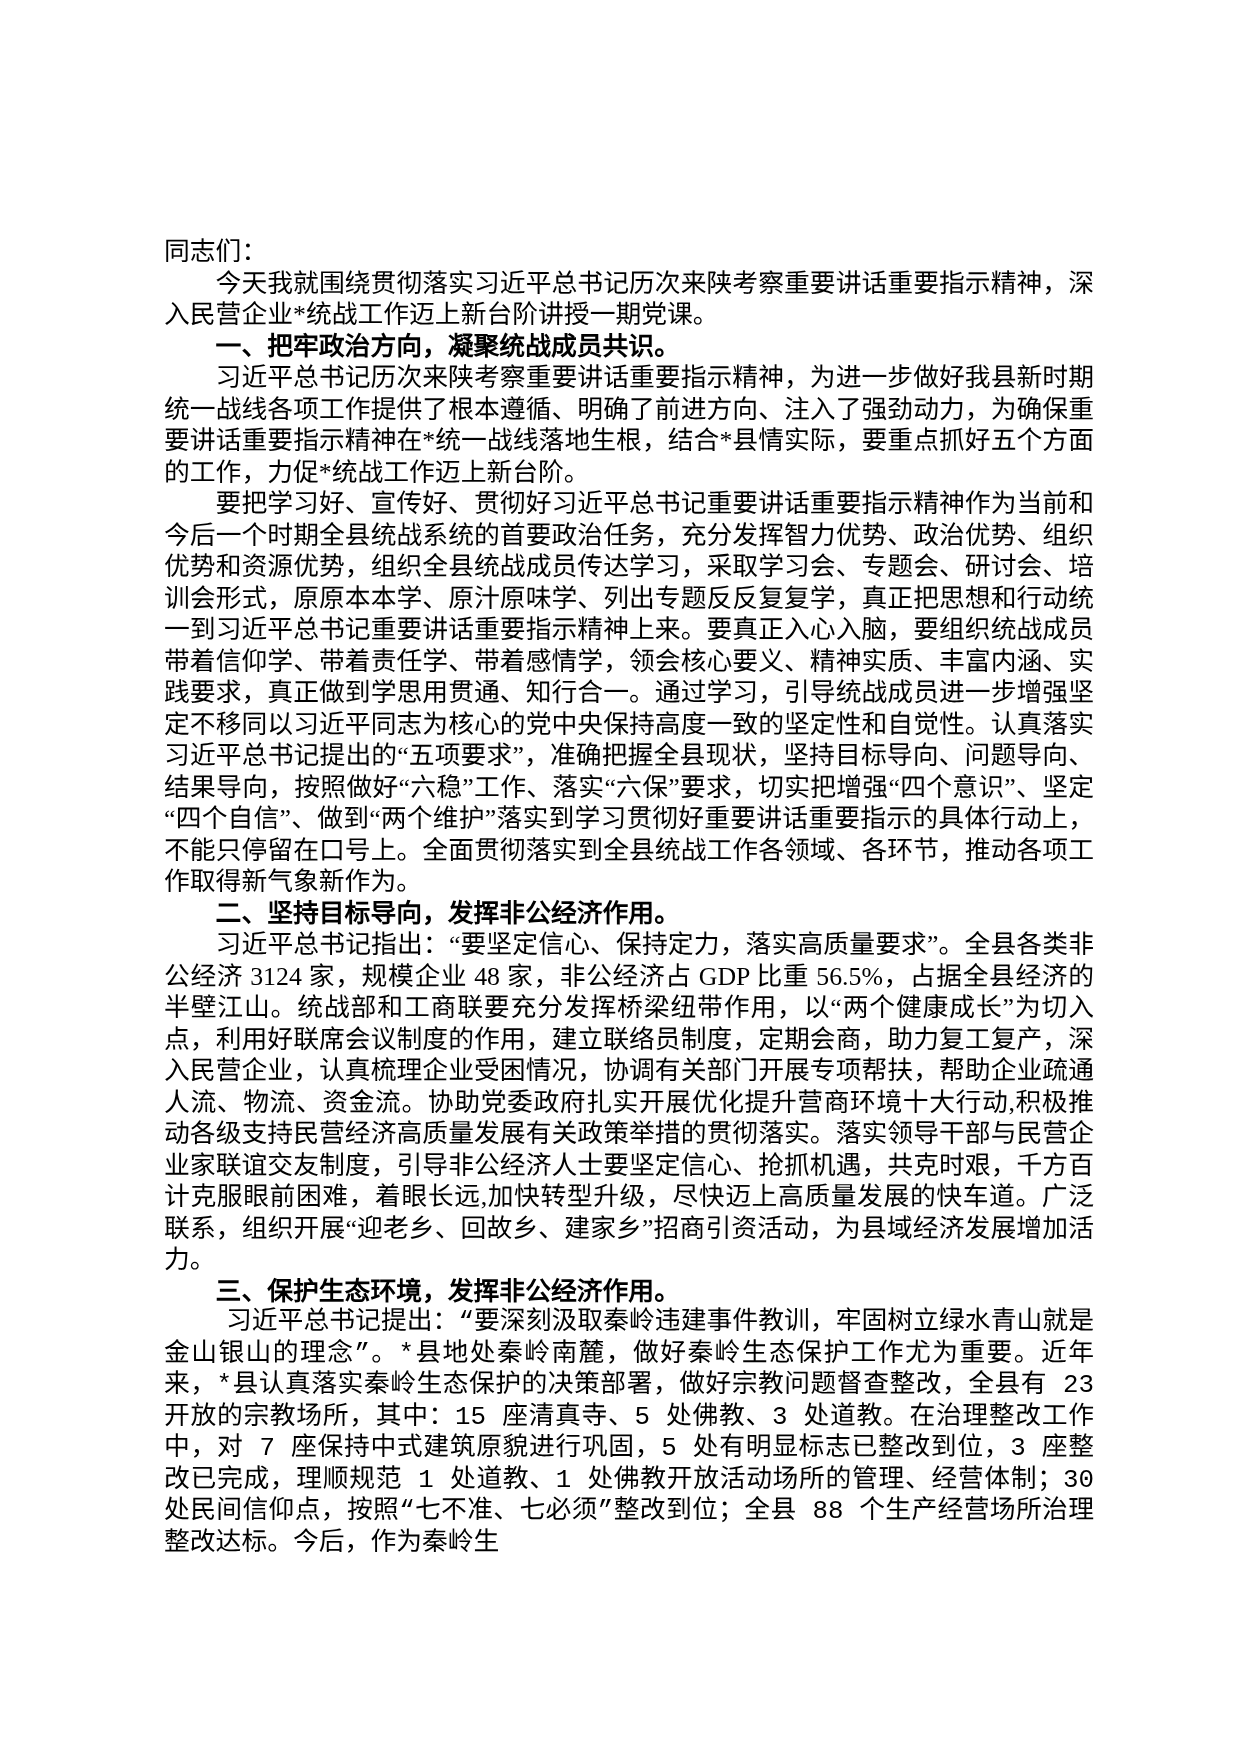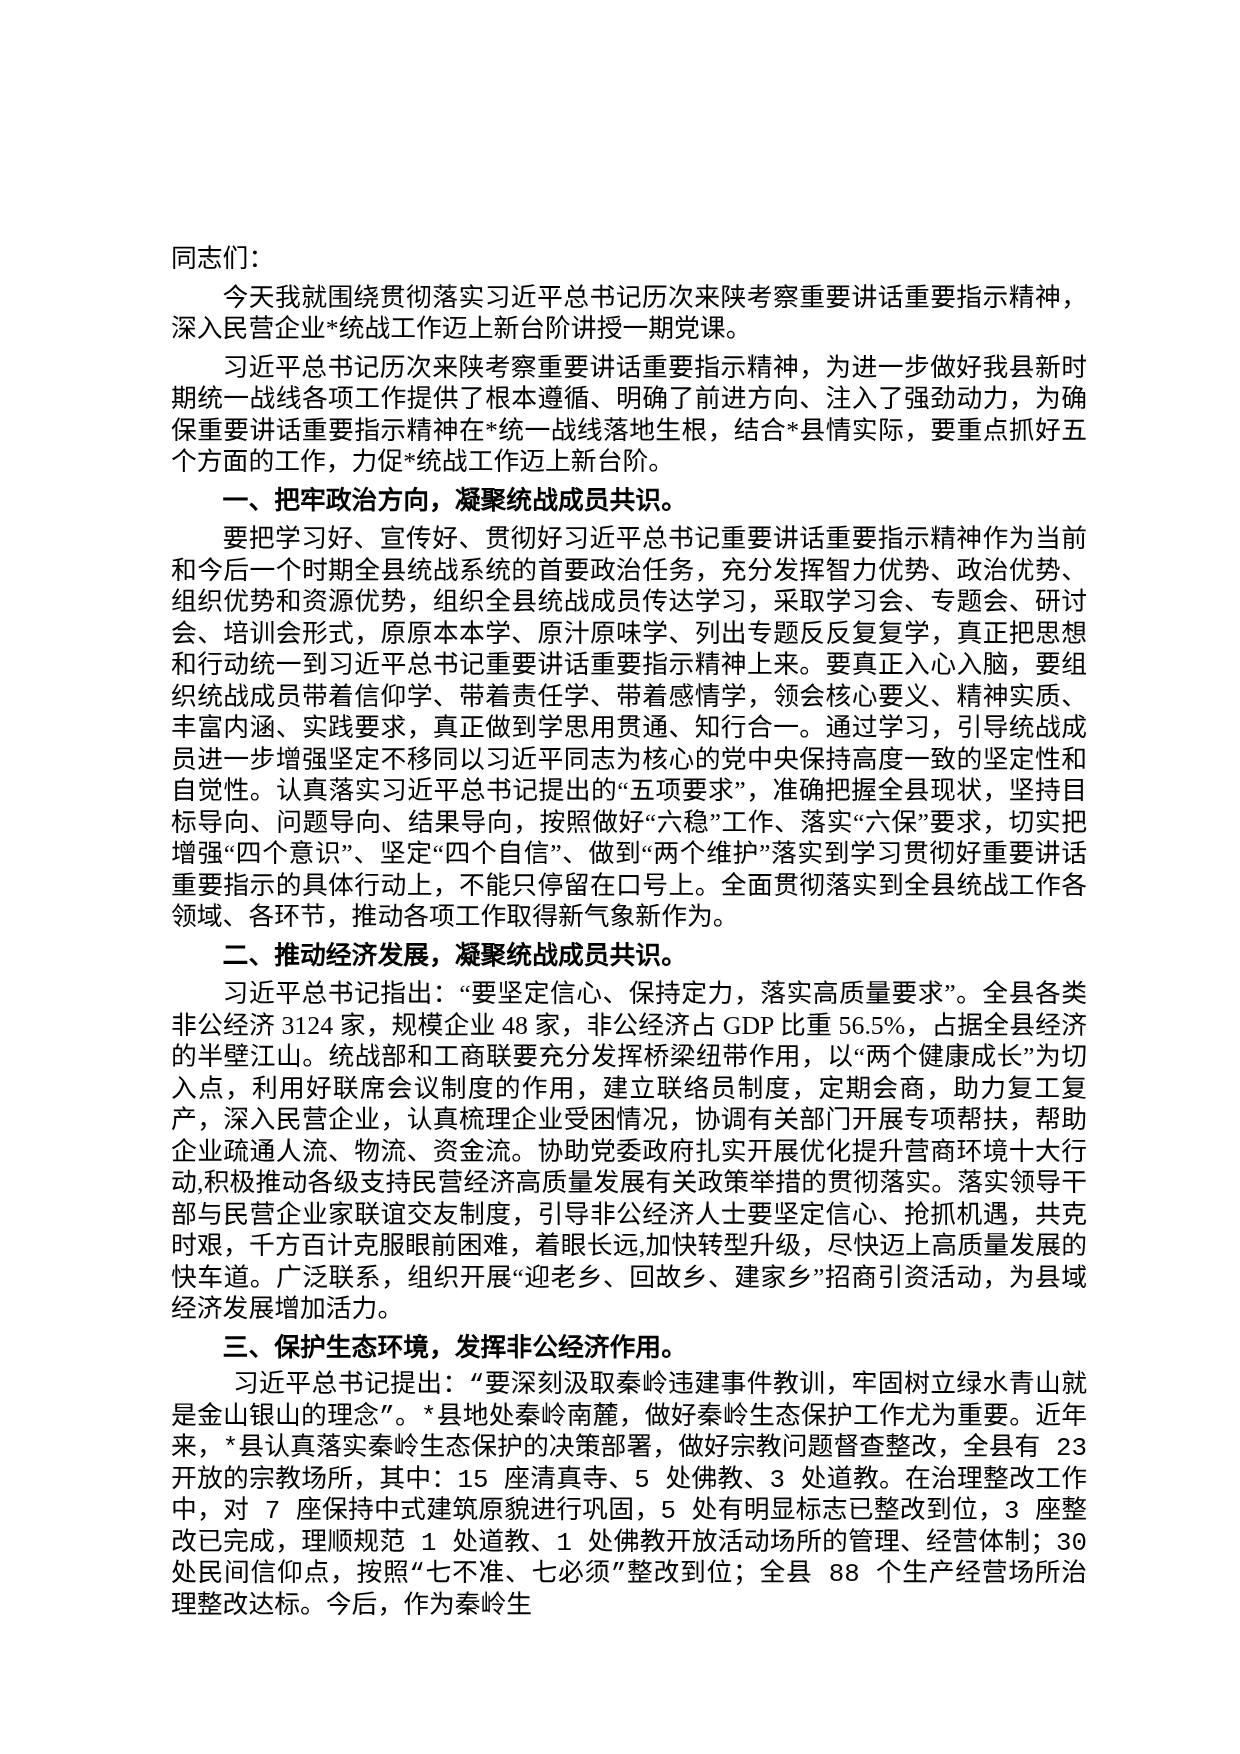--- a/index.html
+++ b/index.html
@@ -19,21 +19,21 @@
     width: 1240px;
     height: 1754px;
     background: #ffffff;
     padding: 236px 146px 0 164px;
   }
   .doc {
     width: 100%;
     color: #000000;
   }
   .para {
-    margin: 7px;
+    margin: 0;
     font-family: "Liberation Serif", "DejaVu Serif", serif;
     font-size: 25.8px;
     line-height: 31.5px;
     color: #000000;
     text-align: justify;
     text-justify: inter-character;
     text-indent: 2em;
     word-wrap: break-word;
   }
   .para.salutation {
@@ -49,21 +49,21 @@
     font-family: Liberation Mono, monospace;
   }
 </style>
 </head>
 <body>
 
 <div class="page">
   <main class="doc" id="doc-body">
       <p class="para salutation">同志们：</p>
       <p class="para body">今天我就围绕贯彻落实习近平总书记历次来陕考察重要讲话重要指示精神，深入民营企业*统战工作迈上新台阶讲授一期党课。</p>
+      <p class="para heading">一、把牢政治方向，凝聚统战成员共识。</p>
       <p class="para body">习近平总书记历次来陕考察重要讲话重要指示精神，为进一步做好我县新时期统一战线各项工作提供了根本遵循、明确了前进方向、注入了强劲动力，为确保重要讲话重要指示精神在*统一战线落地生根，结合*县情实际，要重点抓好五个方面的工作，力促*统战工作迈上新台阶。</p>
-      <p class="para heading">一、把牢政治方向，凝聚统战成员共识。</p>
       <p class="para body">要把学习好、宣传好、贯彻好习近平总书记重要讲话重要指示精神作为当前和今后一个时期全县统战系统的首要政治任务，充分发挥智力优势、政治优势、组织优势和资源优势，组织全县统战成员传达学习，采取学习会、专题会、研讨会、培训会形式，原原本本学、原汁原味学、列出专题反反复复学，真正把思想和行动统一到习近平总书记重要讲话重要指示精神上来。要真正入心入脑，要组织统战成员带着信仰学、带着责任学、带着感情学，领会核心要义、精神实质、丰富内涵、实践要求，真正做到学思用贯通、知行合一。通过学习，引导统战成员进一步增强坚定不移同以习近平同志为核心的党中央保持高度一致的坚定性和自觉性。认真落实习近平总书记提出的“五项要求”，准确把握全县现状，坚持目标导向、问题导向、结果导向，按照做好“六稳”工作、落实“六保”要求，切实把增强“四个意识”、坚定“四个自信”、做到“两个维护”落实到学习贯彻好重要讲话重要指示的具体行动上，不能只停留在口号上。全面贯彻落实到全县统战工作各领域、各环节，推动各项工作取得新气象新作为。</p>
-      <p class="para heading">二、推动经济发展，凝聚统战成员共识。</p>
+      <p class="para heading">二、坚持目标导向，发挥非公经济作用。</p>
       <p class="para body">习近平总书记指出：“要坚定信心、保持定力，落实高质量要求”。全县各类非公经济 3124 家，规模企业 48 家，非公经济占 GDP 比重 56.5%，占据全县经济的半壁江山。统战部和工商联要充分发挥桥梁纽带作用，以“两个健康成长”为切入点，利用好联席会议制度的作用，建立联络员制度，定期会商，助力复工复产，深入民营企业，认真梳理企业受困情况，协调有关部门开展专项帮扶，帮助企业疏通人流、物流、资金流。协助党委政府扎实开展优化提升营商环境十大行动,积极推动各级支持民营经济高质量发展有关政策举措的贯彻落实。落实领导干部与民营企业家联谊交友制度，引导非公经济人士要坚定信心、抢抓机遇，共克时艰，千方百计克服眼前困难，着眼长远,加快转型升级，尽快迈上高质量发展的快车道。广泛联系，组织开展“迎老乡、回故乡、建家乡”招商引资活动，为县域经济发展增加活力。</p>
       <p class="para heading">三、保护生态环境，发挥非公经济作用。</p>
       <p class="para body-extra-indent">习近平总书记提出：“要深刻汲取秦岭违建事件教训，牢固树立绿水青山就是金山银山的理念”。*县地处秦岭南麓，做好秦岭生态保护工作尤为重要。近年来，*县认真落实秦岭生态保护的决策部署，做好宗教问题督查整改，全县有 23 开放的宗教场所，其中：15 座清真寺、5 处佛教、3 处道教。在治理整改工作中，对 7 座保持中式建筑原貌进行巩固，5 处有明显标志已整改到位，3 座整改已完成，理顺规范 1 处道教、1 处佛教开放活动场所的管理、经营体制；30 处民间信仰点，按照“七不准、七必须”整改到位；全县 88 个生产经营场所治理整改达标。今后，作为秦岭生</p>
     </main>
 </div>
 
 </body></html>

